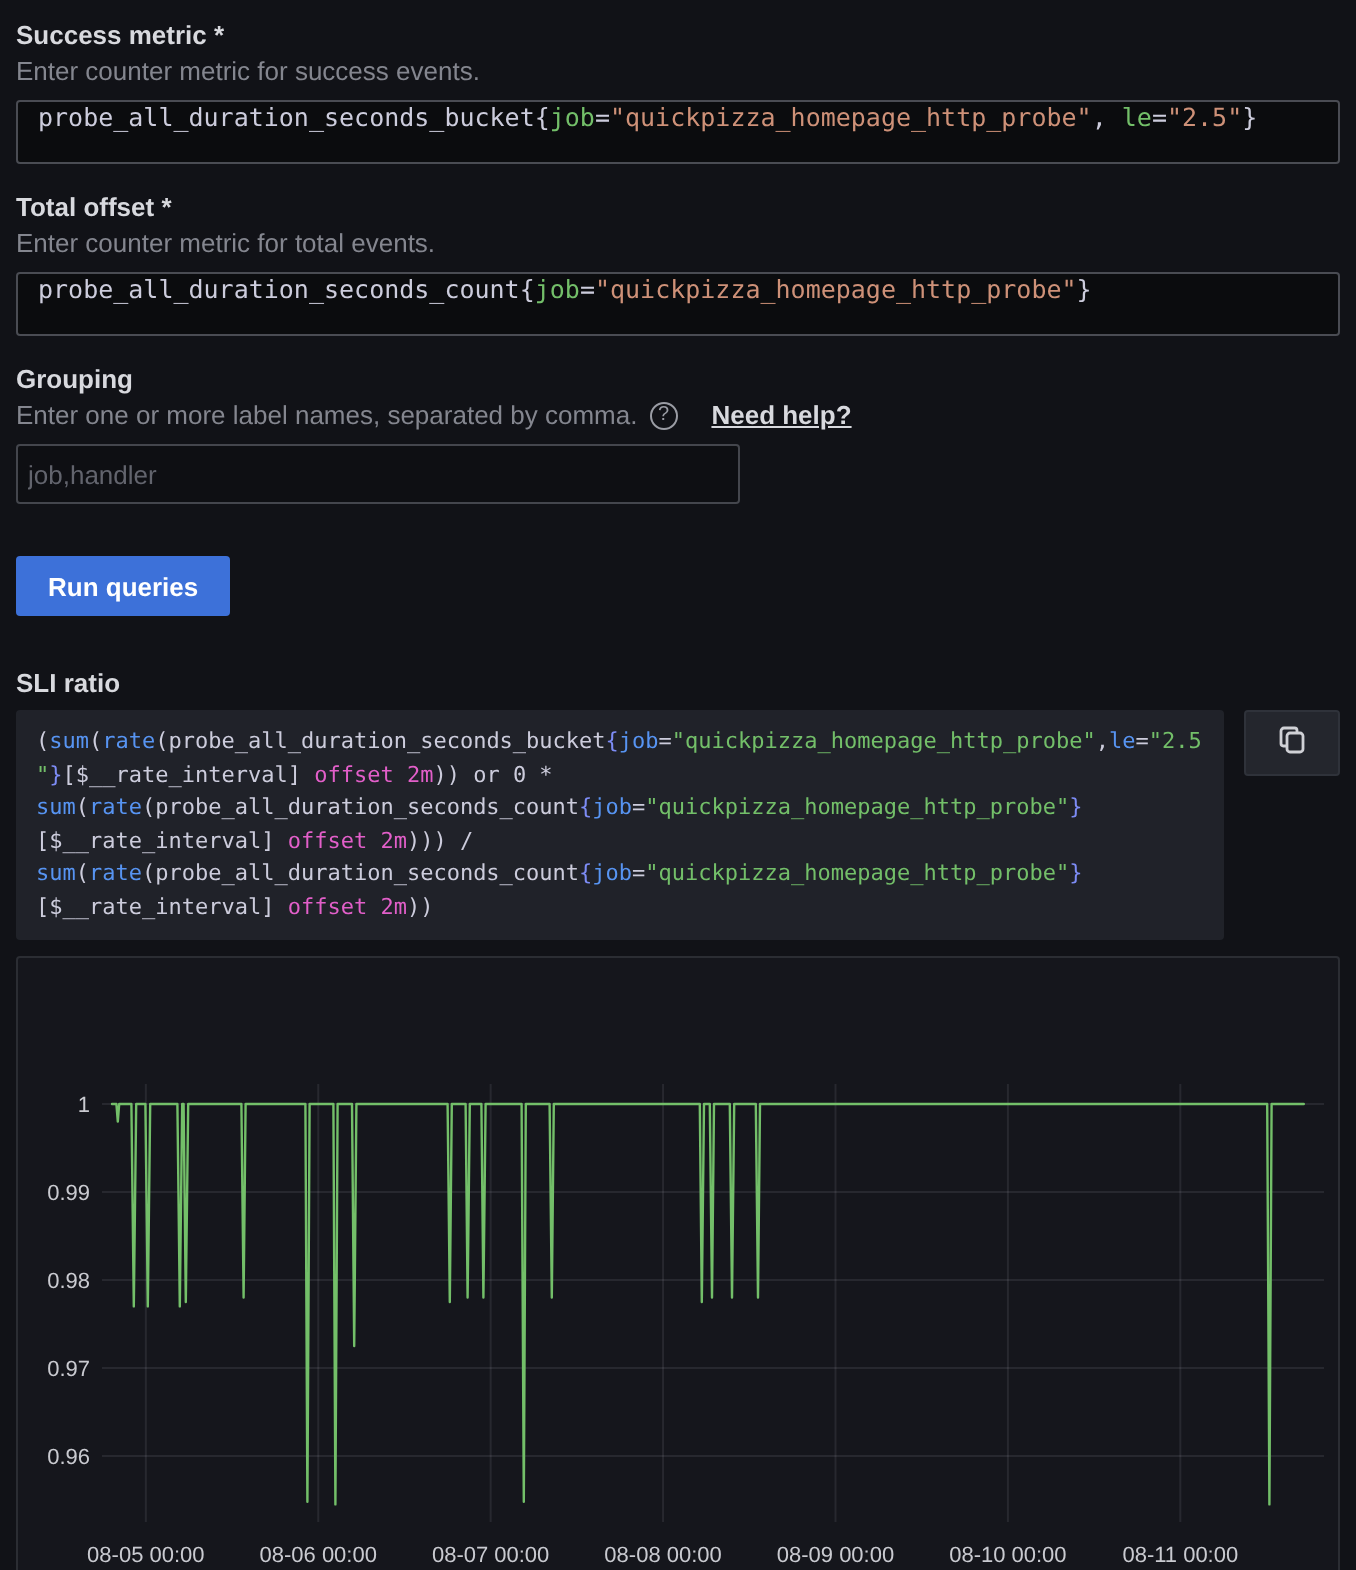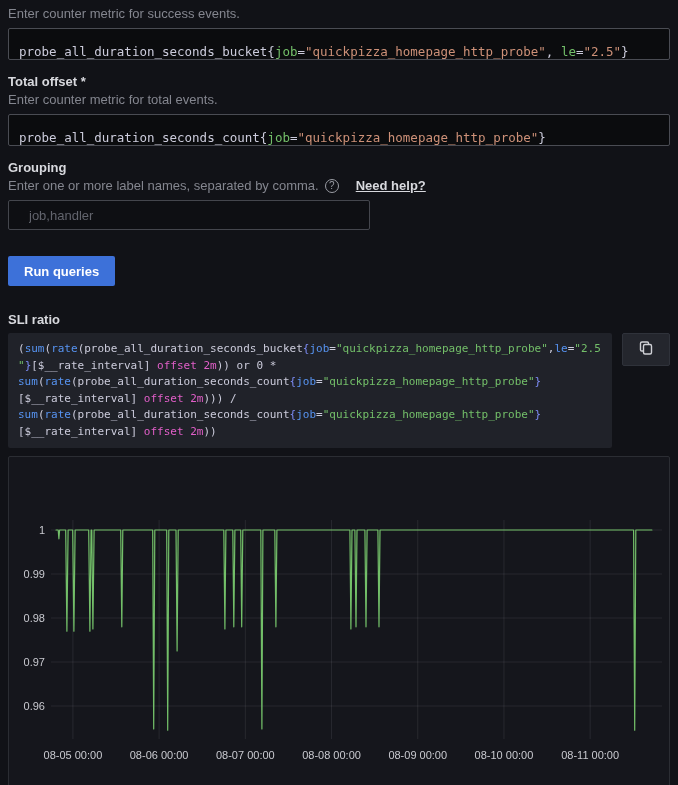--- a/index.html
+++ b/index.html
@@ -8,37 +8,37 @@
     width:678px; height:785px; overflow:hidden;
     background:#111217; color:#ccccdc;
     font-family:"Liberation Sans", sans-serif;
   }
   .content { padding:6px 8px 0 8px; }
 
   .field-label { font-size:13px; font-weight:700; color:#d8d9de; margin:4px 0 3px; }
   .field-desc  { font-size:13px; color:#84868f; margin:0 0 7px; }
 
   .code-input {
-    height:32px; display:flex; align-items:flex-end;
+    height:32px; display:flex; align-items:flex-start;
     background:#0b0c0e; border:1px solid #4a4c53; border-radius:2px;
     padding:0 10px; margin-bottom:14px;
     font-family:"DejaVu Sans Mono", monospace; font-size:12.5px; white-space:pre;
   }
 
   .grouping-row { font-size:13px; color:#84868f; margin-bottom:7px; display:flex; align-items:center; gap:4px; }
   .help-icon {
     width:14px; height:14px; border:1px solid #9a9ca4; border-radius:50%;
     display:inline-flex; align-items:center; justify-content:center;
     font-size:10px; color:#9a9ca4; margin-left:2px; cursor:pointer;
   }
   .help-link { color:#d8d9de; text-decoration:underline; font-weight:700; font-size:13px;padding-left:13px; }
 
   .text-input {
     width:362px; height:30px; background:#0e0f13; border:1px solid #44464d; border-radius:2px;
-    color:#ccccdc; font-family:"Liberation Sans",sans-serif; font-size:13px; padding:0 20px;
+    color:#ccccdc; font-family:"Liberation Sans",sans-serif; font-size:13px; padding:0 5px;
     outline:none; display:block; margin-bottom:14px;
   }
   .text-input::placeholder { color:#62646d; }
 
   .run-btn {
     margin:12px 0 26px; height:30px; padding:0 16px;
     background:#3d71d9; border:none; border-radius:2px;
     color:#ffffff; font-size:13px; font-weight:700; cursor:pointer;
     font-family:"Liberation Sans",sans-serif;
   }
@@ -71,20 +71,21 @@
     margin-top:8px; height:342px; background:#15161c;
     border:1px solid #2b2d33; border-radius:2px; overflow:hidden;
   }
   .panel svg { display:block; margin-top:8px; }
 </style>
 </head>
 <body>
 
 <div class="content">
 
+  <div class="field-label">Success metric *</div>
   <div class="field-desc">Enter counter metric for success events.</div>
   <div class="code-input"><span class="t-p">probe_all_duration_seconds_bucket{</span><span class="t-li">job</span><span class="t-p">=</span><span class="t-si">"quickpizza_homepage_http_probe"</span><span class="t-p">, </span><span class="t-li">le</span><span class="t-p">=</span><span class="t-si">"2.5"</span><span class="t-p">}</span></div>
 
   <div class="field-label">Total offset *</div>
   <div class="field-desc">Enter counter metric for total events.</div>
   <div class="code-input"><span class="t-p">probe_all_duration_seconds_count{</span><span class="t-li">job</span><span class="t-p">=</span><span class="t-si">"quickpizza_homepage_http_probe"</span><span class="t-p">}</span></div>
 
   <div class="field-label">Grouping</div>
   <div class="grouping-row">
     <span>Enter one or more label names, separated by comma.</span>

